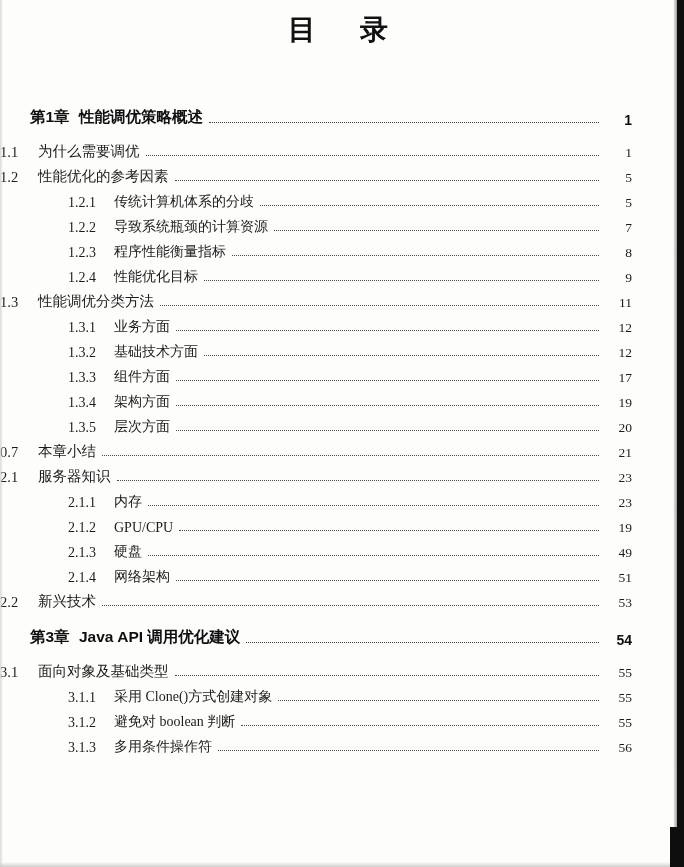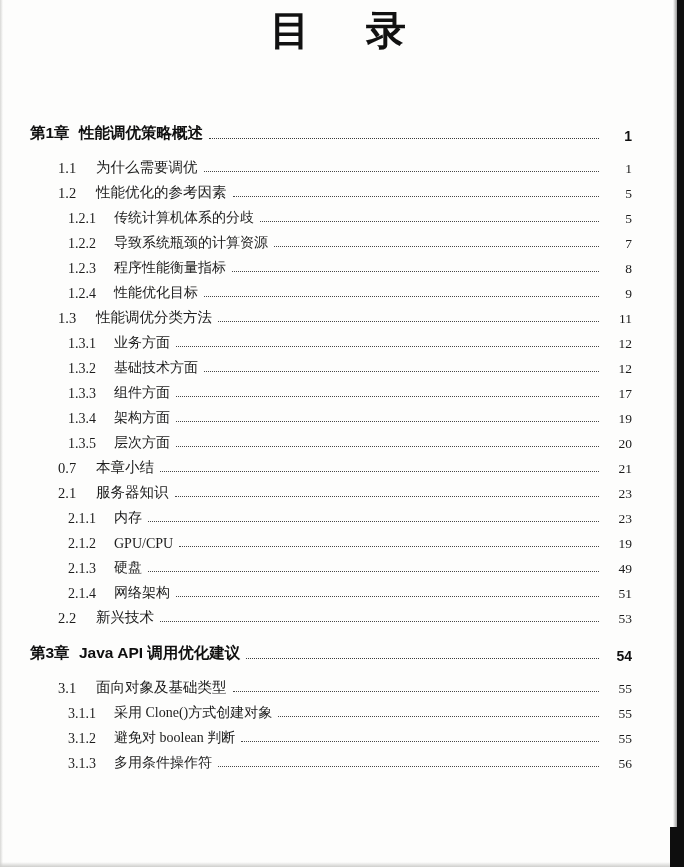--- a/index.html
+++ b/index.html
@@ -31,30 +31,30 @@
     background:linear-gradient(to right, #d8d8d6, rgba(255,255,255,0));
   }
   .corner-br {
     position:absolute; right:0; bottom:0; width:14px; height:40px;
     background:#0e0e0e;
   }
 
   .doc-title {
     text-align:center;
     padding-top:8px;
-    font-size:40px;
+    font-size:28px;
     line-height:44px;
     font-weight:bold;
     letter-spacing:8px;
     font-family:"Liberation Sans", sans-serif;
     color:#111;
   }
 
   .toc {
-    margin-top:68px;
+    margin-top:52px;
     padding:0 52px 0 0;
   }
 
   .row {
     display:flex;
     align-items:flex-end;
     height:24px;
     margin-bottom:1px;
     white-space:nowrap;
   }
@@ -79,21 +79,20 @@
     font-size:15.5px;
     font-family:"Liberation Sans", sans-serif;
     color:#0f0f0f;
   }
   .row.chapter { padding-left:30px; }
   .row.chapter .num { width:49px; }
   .row.chapter .leader { border-bottom:1.8px dotted #3a3a3a; }
   .row.chapter .pg { font-size:14px; }
 
   .row.s1 {
-    padding-left:58px;
     font-size:14.5px;
   }
   .row.s1 .num { width:38px; }
 
   .row.s2 {
     padding-left:68px;
     font-size:14px;
   }
   .row.s2 .num { width:46px; }
 </style>

